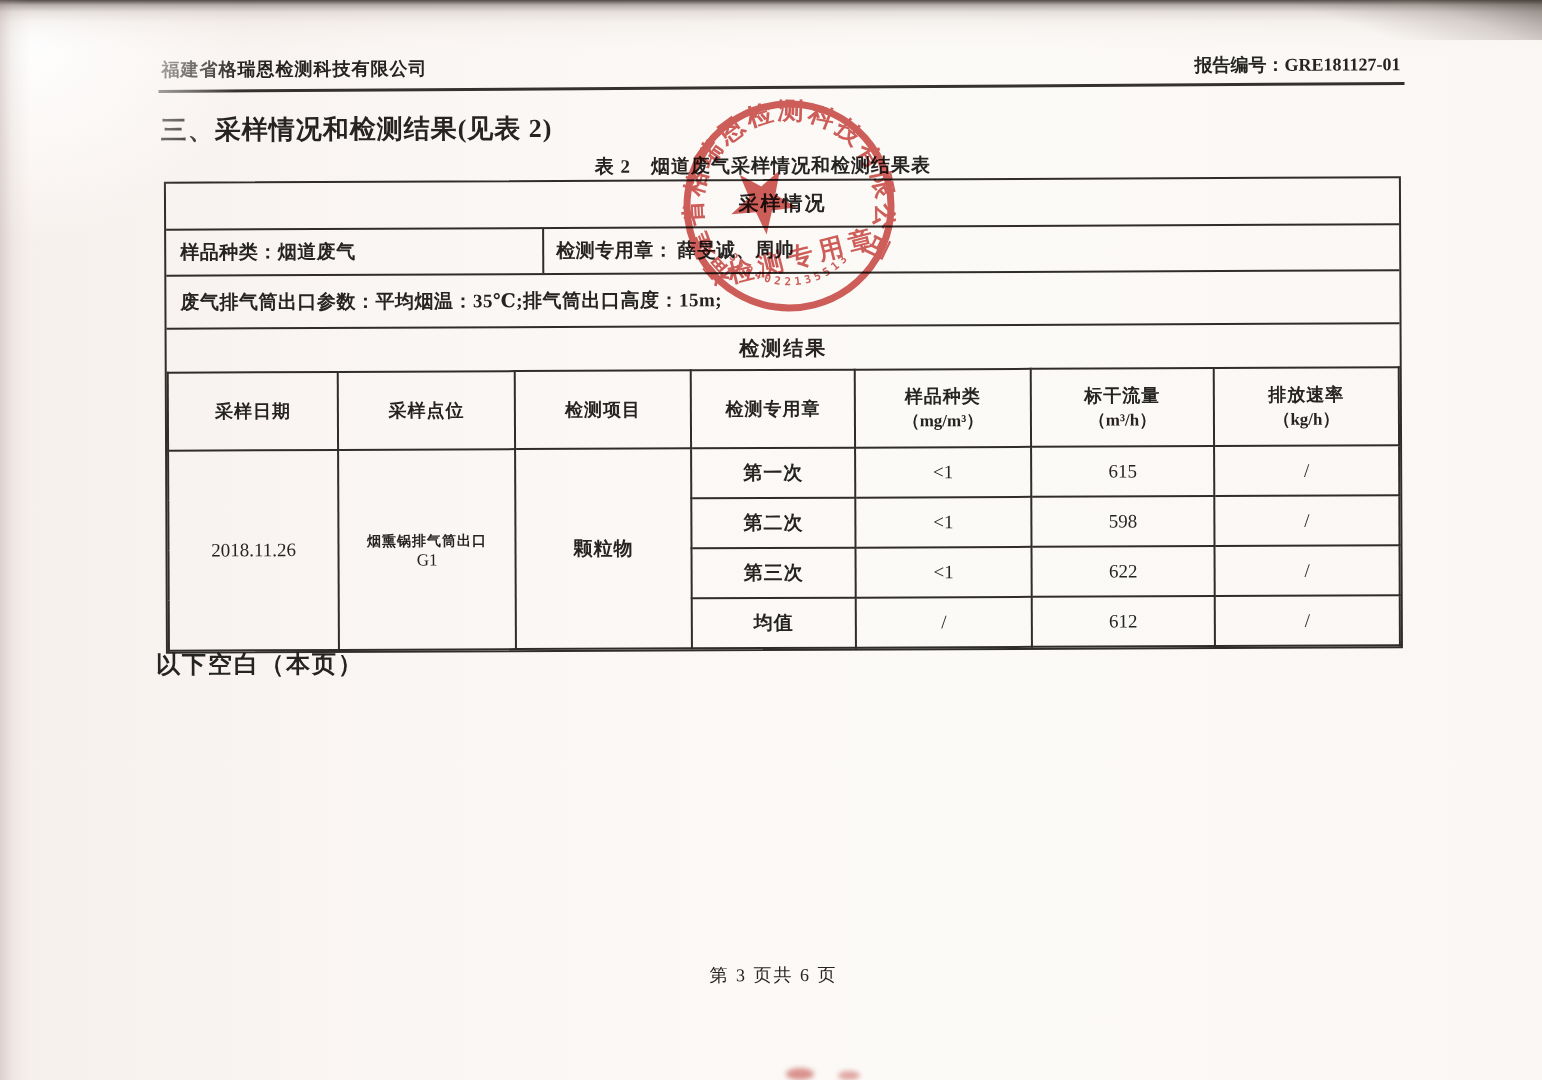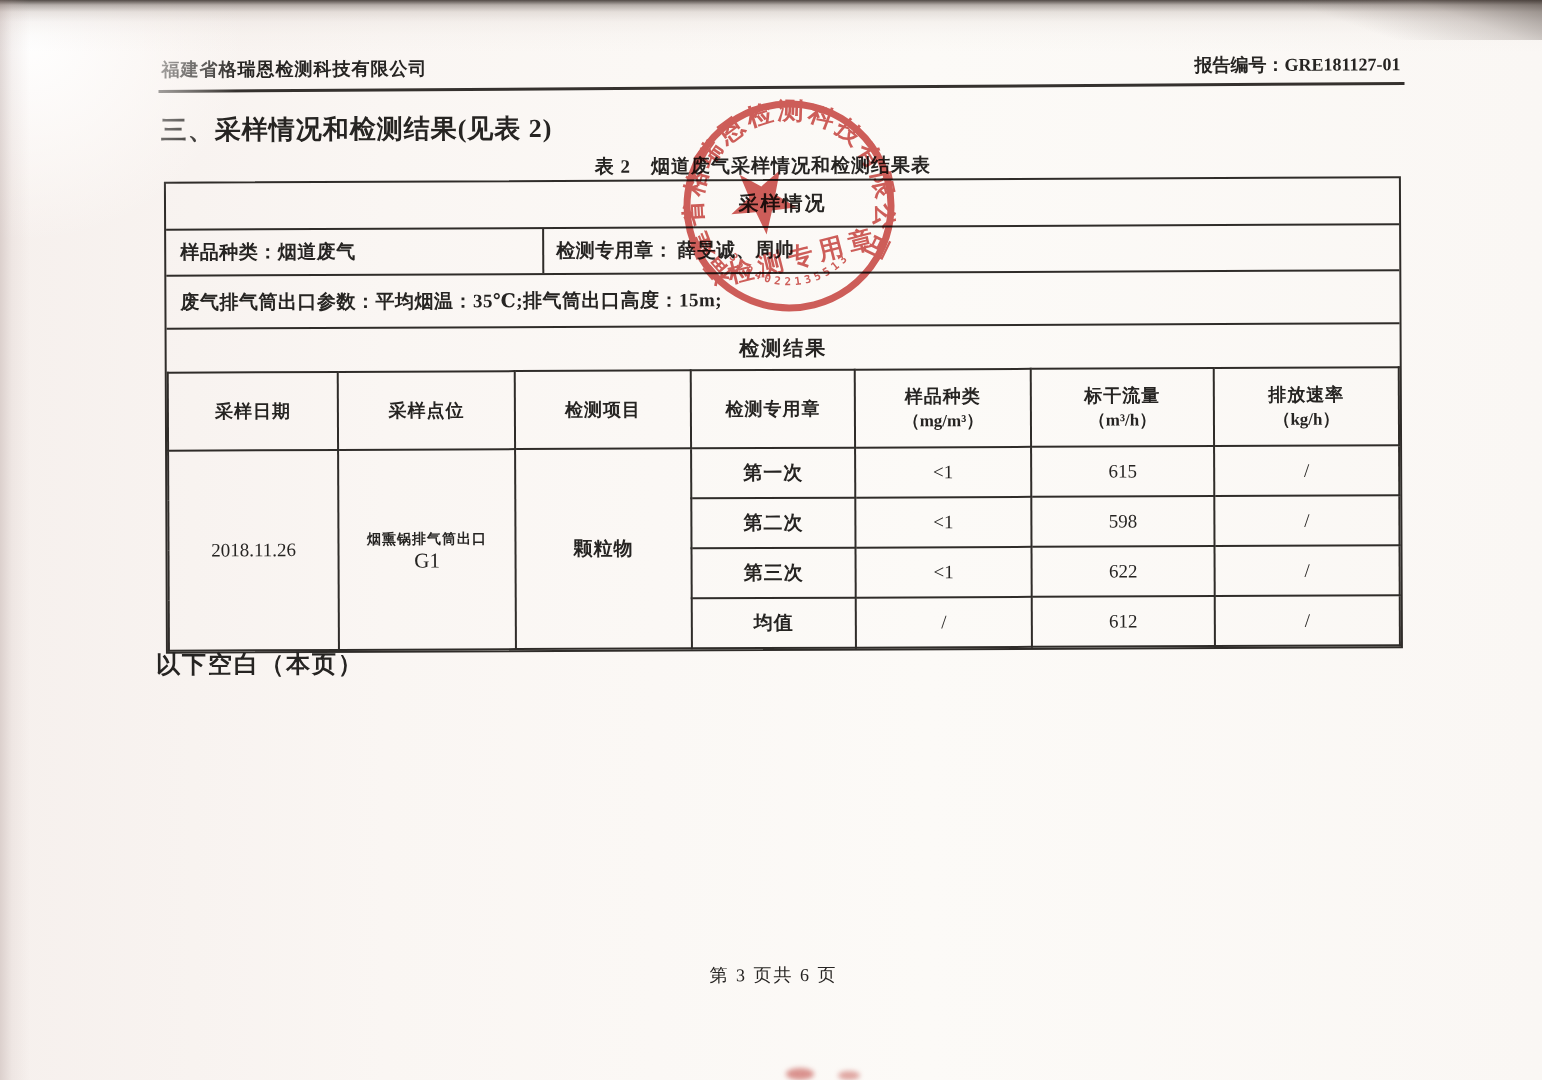--- a/index.html
+++ b/index.html
@@ -42,21 +42,21 @@
   .r-results{height:42px;border-bottom:none;}
   .lbl,.val{font-size:19px;font-weight:bold;letter-spacing:.5px;}
   .val{font-weight:600;}
 
   table.res{width:100%;border-collapse:collapse;table-layout:fixed;}
   table.res th,table.res td{border:2px solid #2f2c29;text-align:center;vertical-align:middle;padding:0;}
   table.res th{height:76px;font-size:18px;font-weight:bold;letter-spacing:1px;}
   table.res td{font-size:19px;height:48px;}
   .unit{display:block;font-size:17px;font-weight:bold;margin-top:1px;letter-spacing:0;}
   .freq{font-weight:bold;font-size:14px;letter-spacing:1px;}
-  .num{font-size:21px;}
+  .num{font-size:17px;}
   .pt2{display:block;}
 
   .blank-note{position:absolute;left:155px;top:646px;font-size:24px;font-weight:bold;letter-spacing:2px;}
   .page-footer{position:absolute;left:0;right:0;top:963px;text-align:center;font-size:18px;letter-spacing:2px;}
 
   .stamp{position:absolute;left:668px;top:88px;width:244px;height:236px;z-index:3;
     opacity:.85;mix-blend-mode:multiply;}
 </style>
 </head>
 <body>

